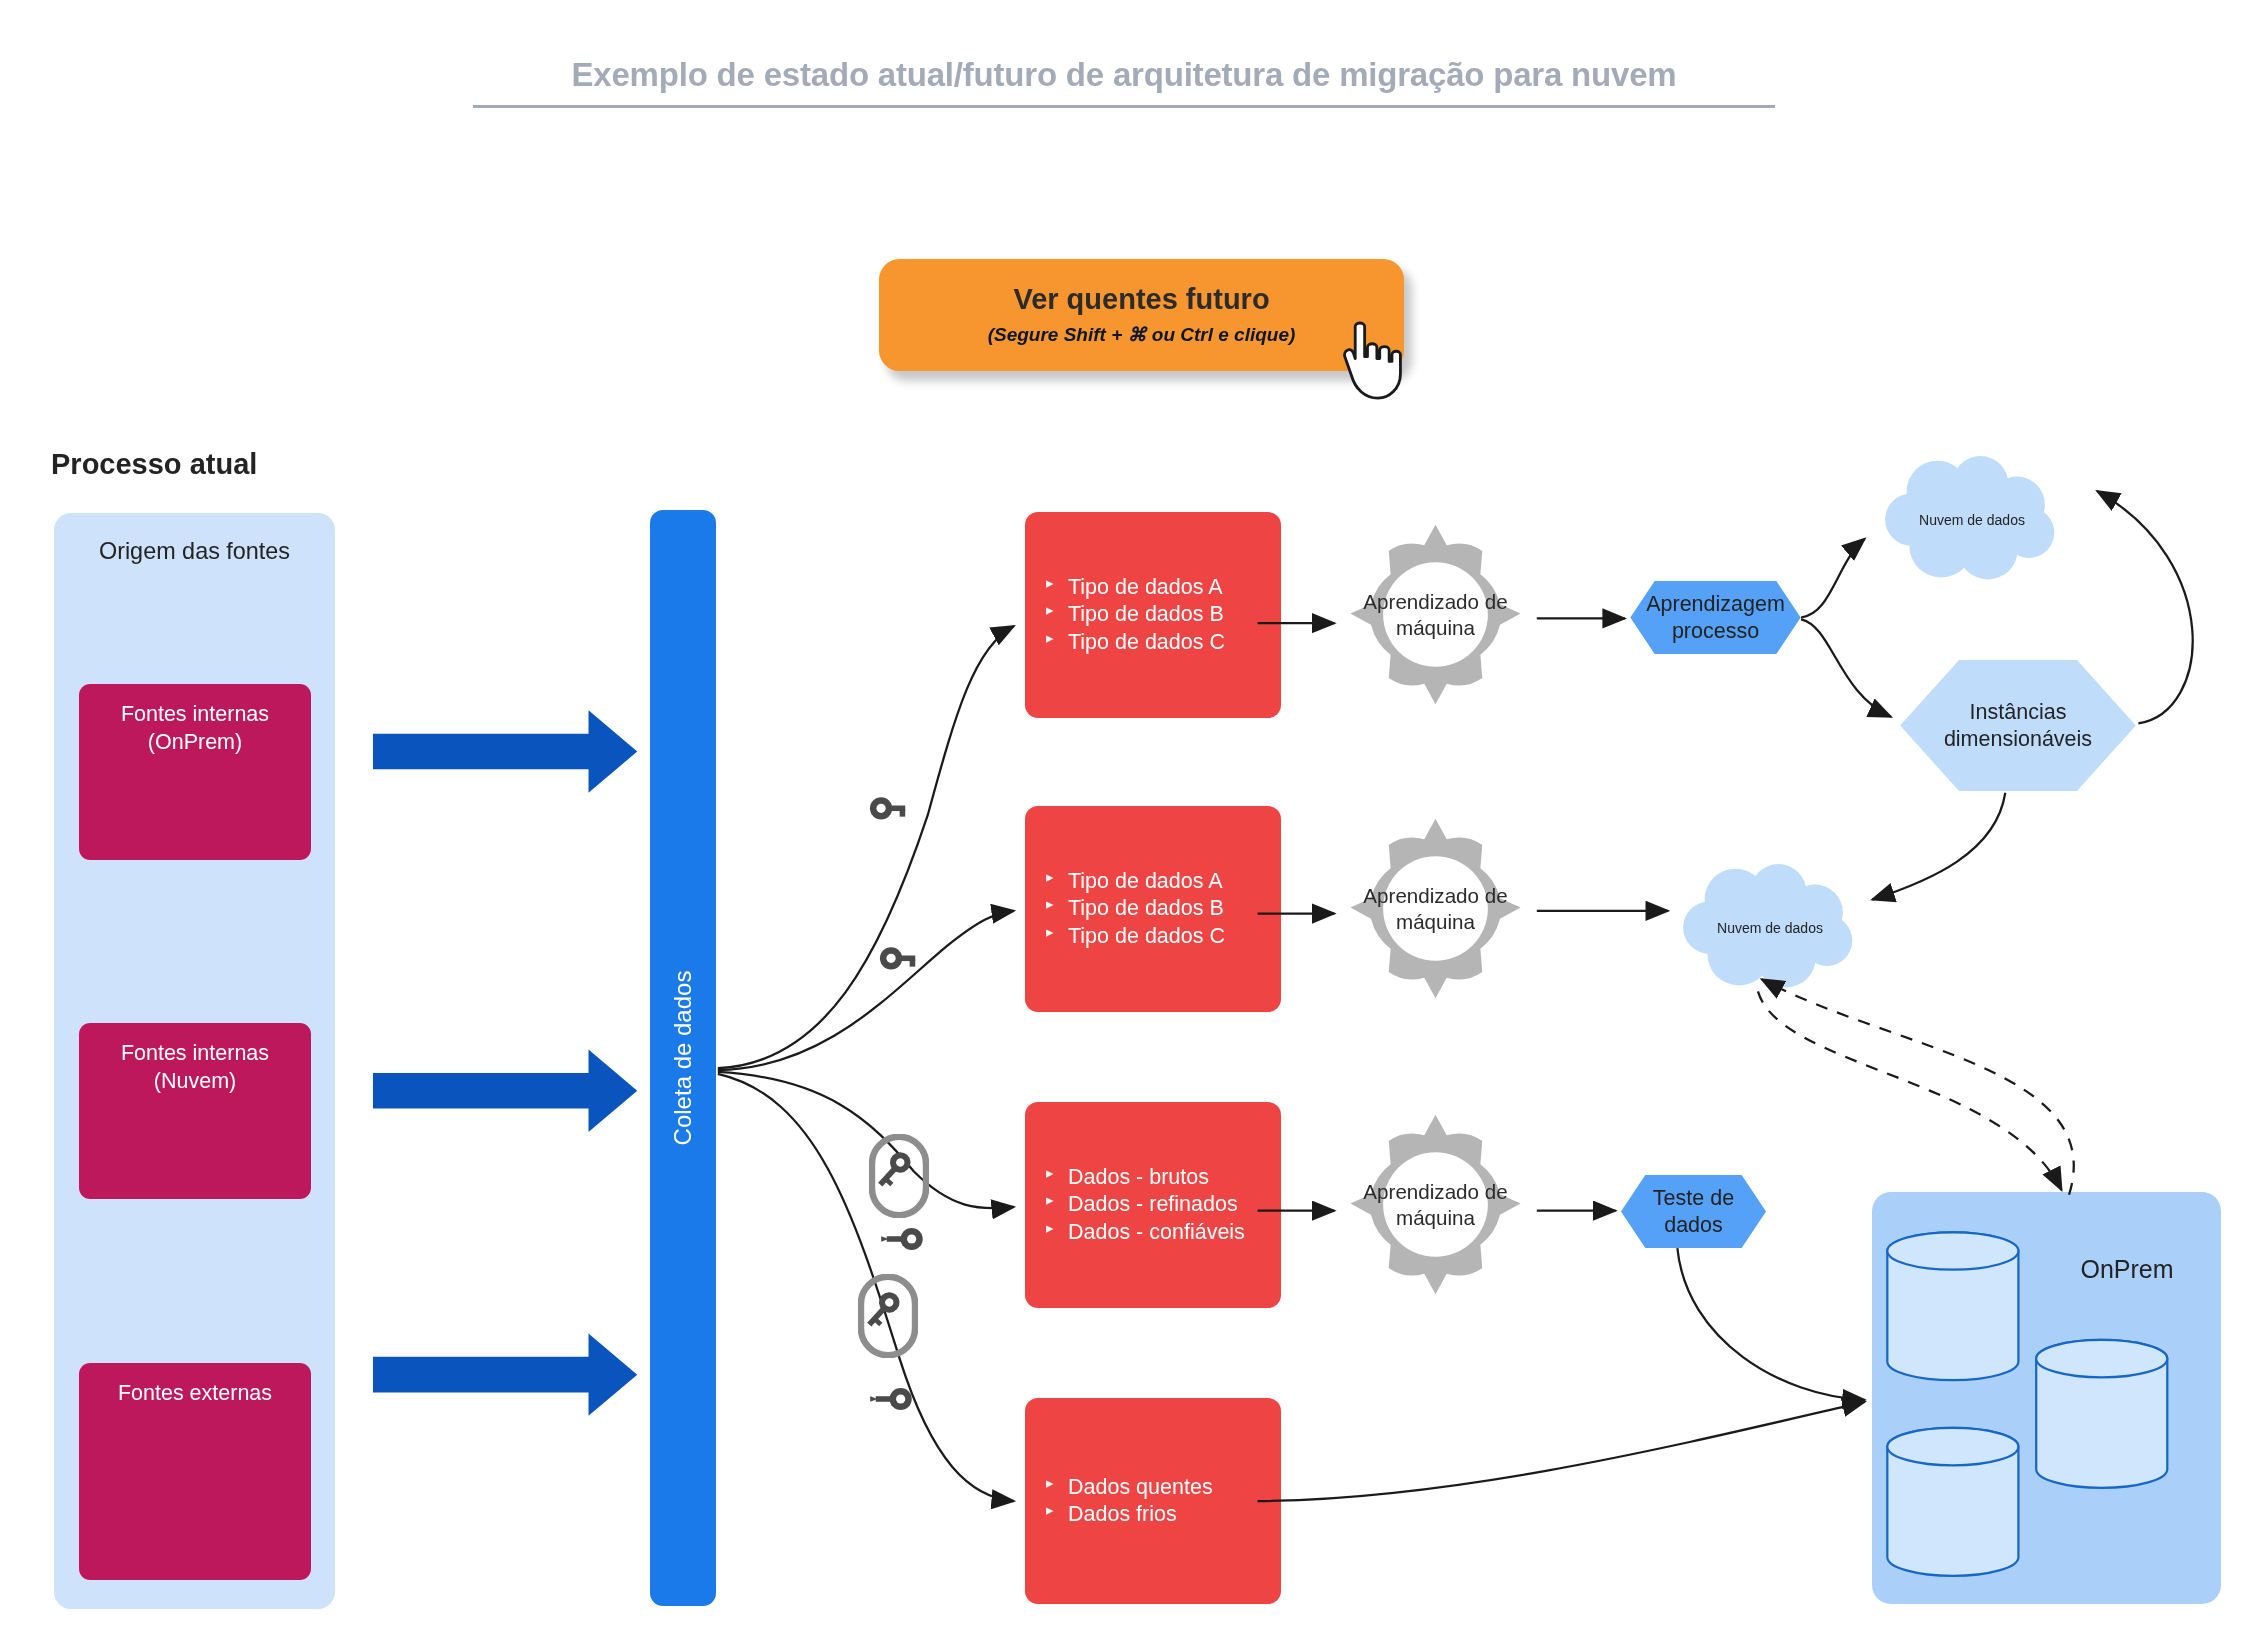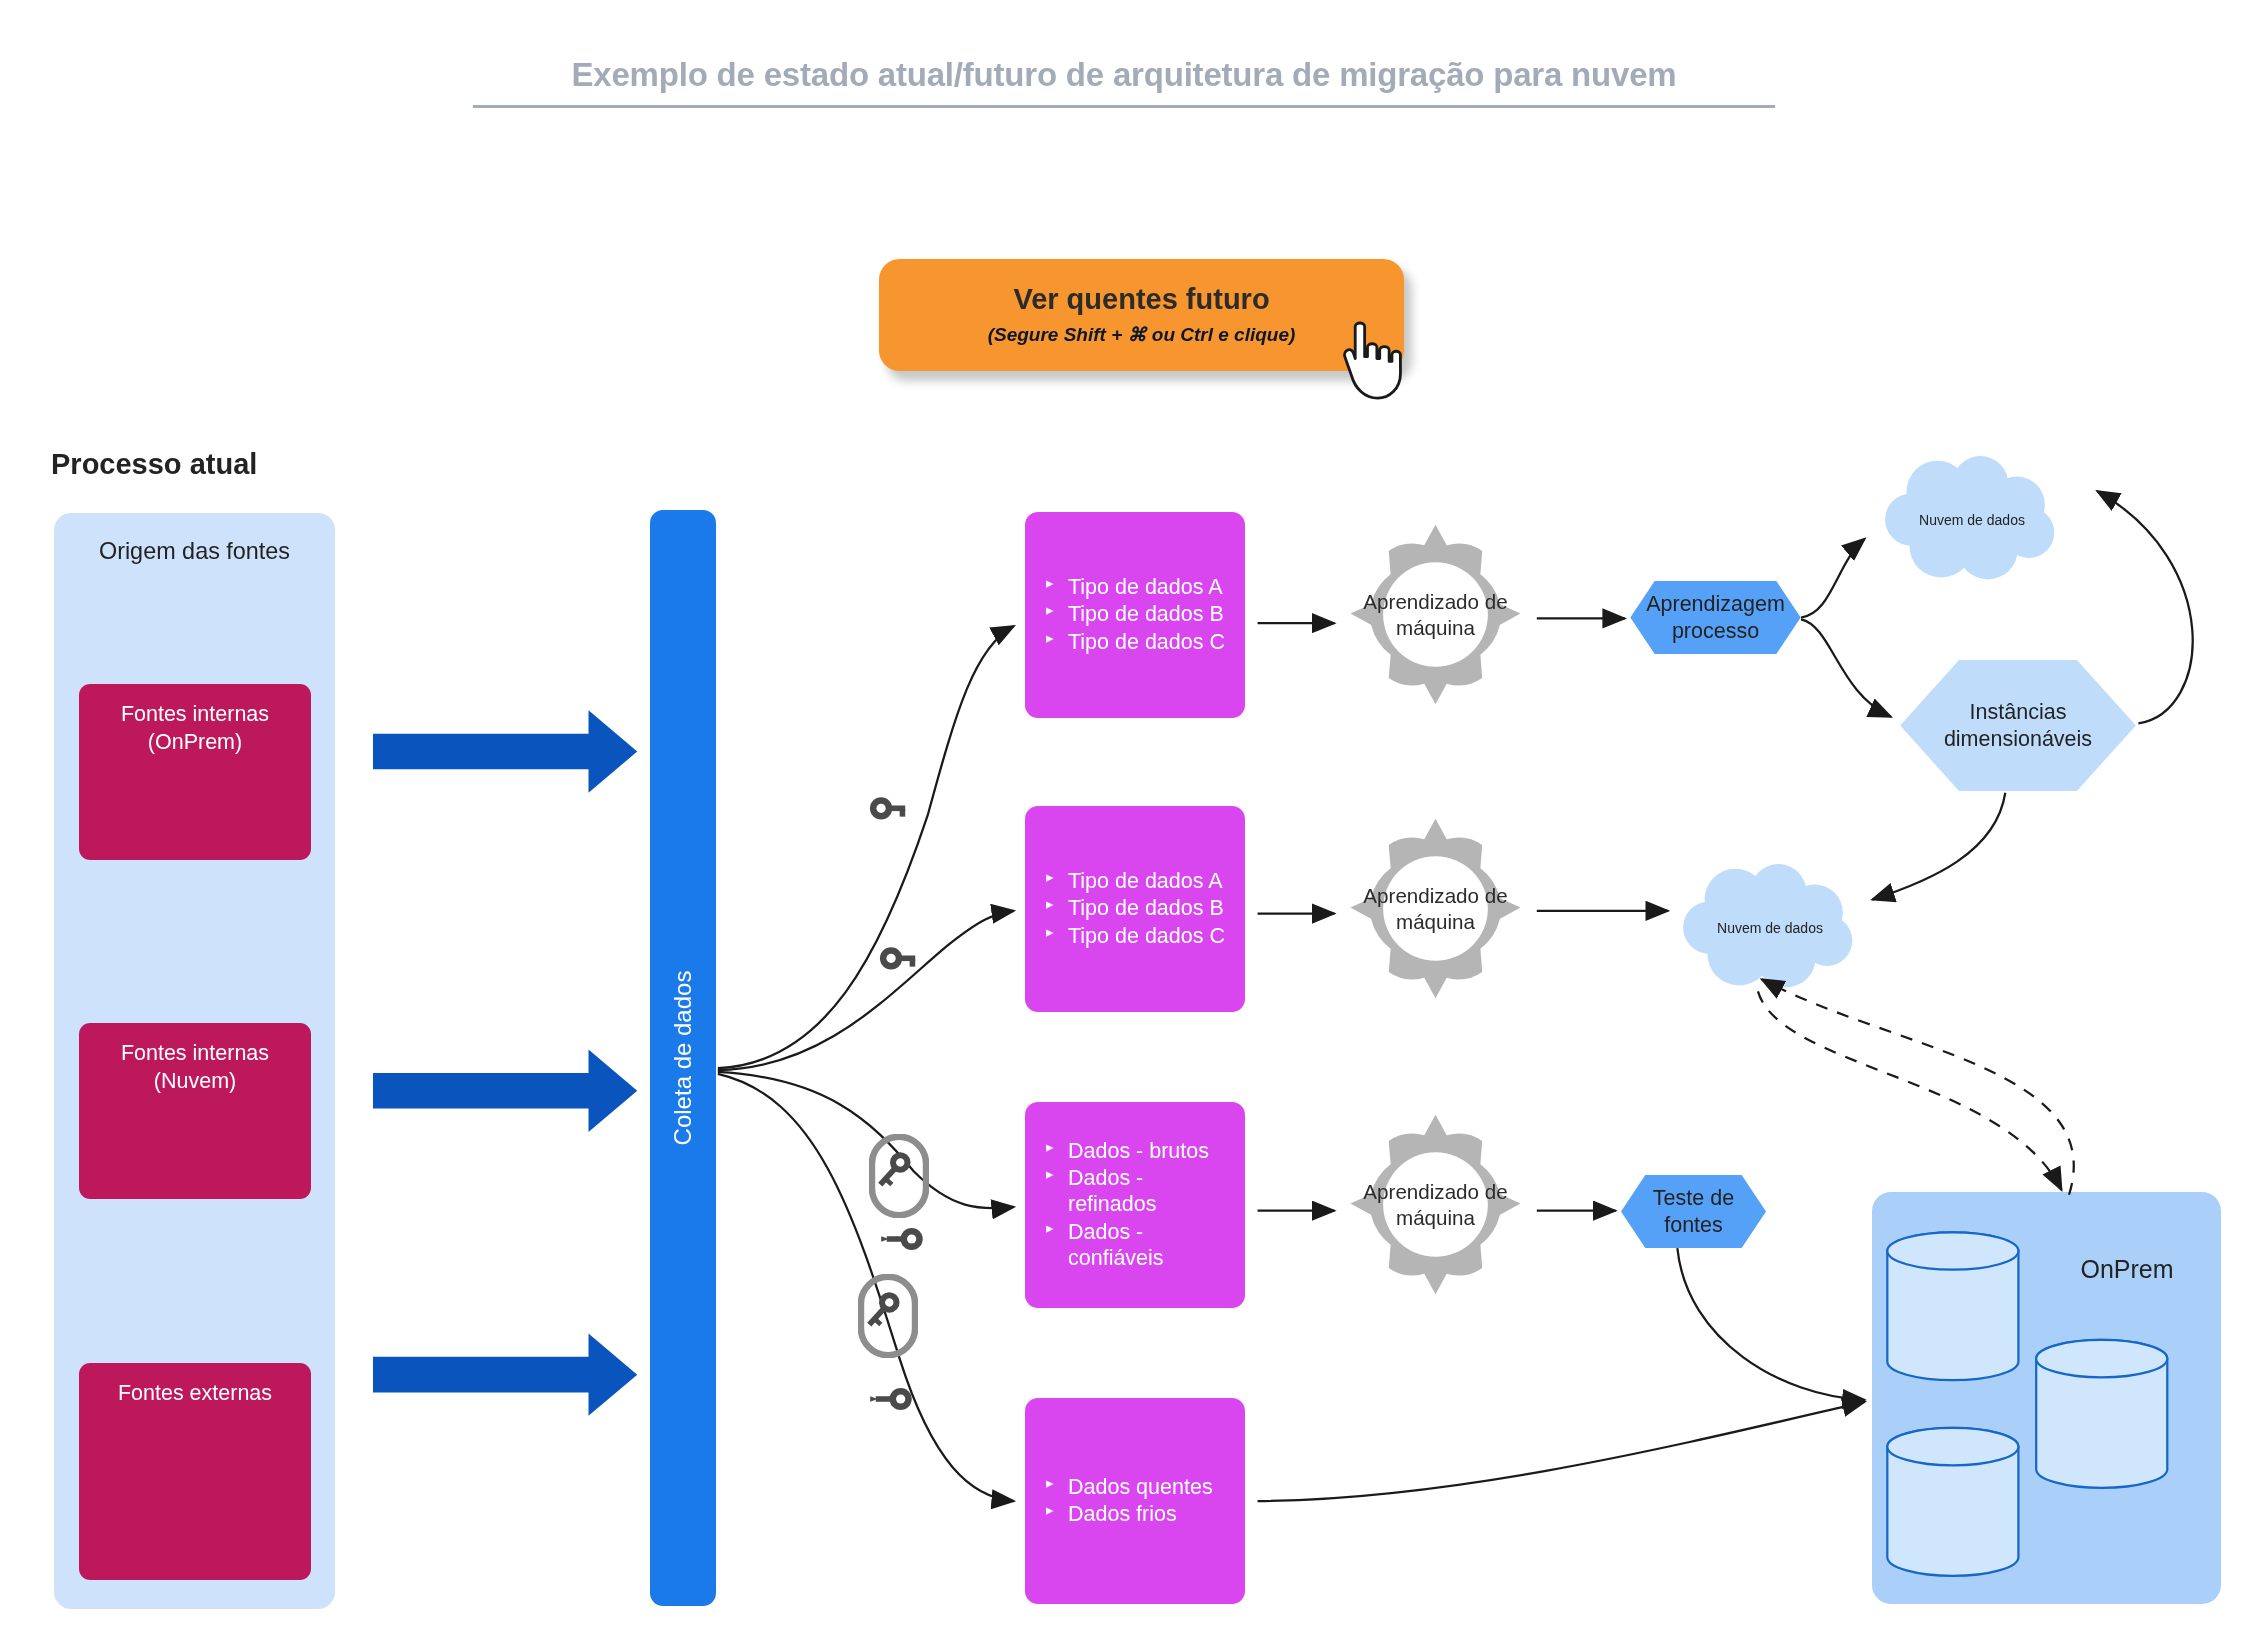--- a/index.html
+++ b/index.html
@@ -76,22 +76,22 @@
     position:absolute; left:650px; top:510px; width:66px; height:1096px;
     display:flex; align-items:center; justify-content:center;
   }
   .coleta-label span {
     transform:rotate(-90deg); white-space:nowrap;
     color:#ffffff; font-size:24px;
   }
 
   
   .card {
-    position:absolute; left:1025px; width:220px;
-    background:#d946ef; border-radius:13px;
+    position:absolute; left:1025px; width:256px;
+    background:#ef4444; border-radius:13px;
     display:flex; flex-direction:column; justify-content:center;
     box-sizing:border-box; padding:0 13px 0 19px;
   }
   #card-0 { top:512px;  height:206px; }
   #card-1 { top:806px;  height:206px; }
   #card-2 { top:1102px; height:206px; }
   #card-3 { top:1398px; height:206px; }
   .card ul { list-style:none; margin:0; padding:0; }
   .card li {
     color:#ffffff; font-size:21.5px; line-height:1.22;
@@ -242,21 +242,21 @@
     <svg viewBox="0 0 252 140" width="236" height="131">
       <polygon points="63,0 189,0 252,70 189,140 63,140 0,70" fill="#bfddfb"></polygon>
     </svg>
     <div class="hlabel">Instâncias dimensionáveis</div>
   </div>
 
   <div class="hex" id="hex-test">
     <svg viewBox="0 0 155 78" width="145" height="73">
       <polygon points="26,0 129,0 155,39 129,78 26,78 0,39" fill="#55a1f7"></polygon>
     </svg>
-    <div class="hlabel">Teste de fontes</div>
+    <div class="hlabel">Teste de dados</div>
   </div>
 
   <div class="cloud" id="cloud-top">
     <svg viewBox="0 0 198 138" width="186" height="129">
       <g fill="#bfddfb">
         <circle cx="62" cy="38" r="33"></circle>
         <circle cx="108" cy="30" r="30"></circle>
         <circle cx="147" cy="52" r="30"></circle>
         <circle cx="34" cy="68" r="28"></circle>
         <circle cx="160" cy="82" r="27"></circle>

